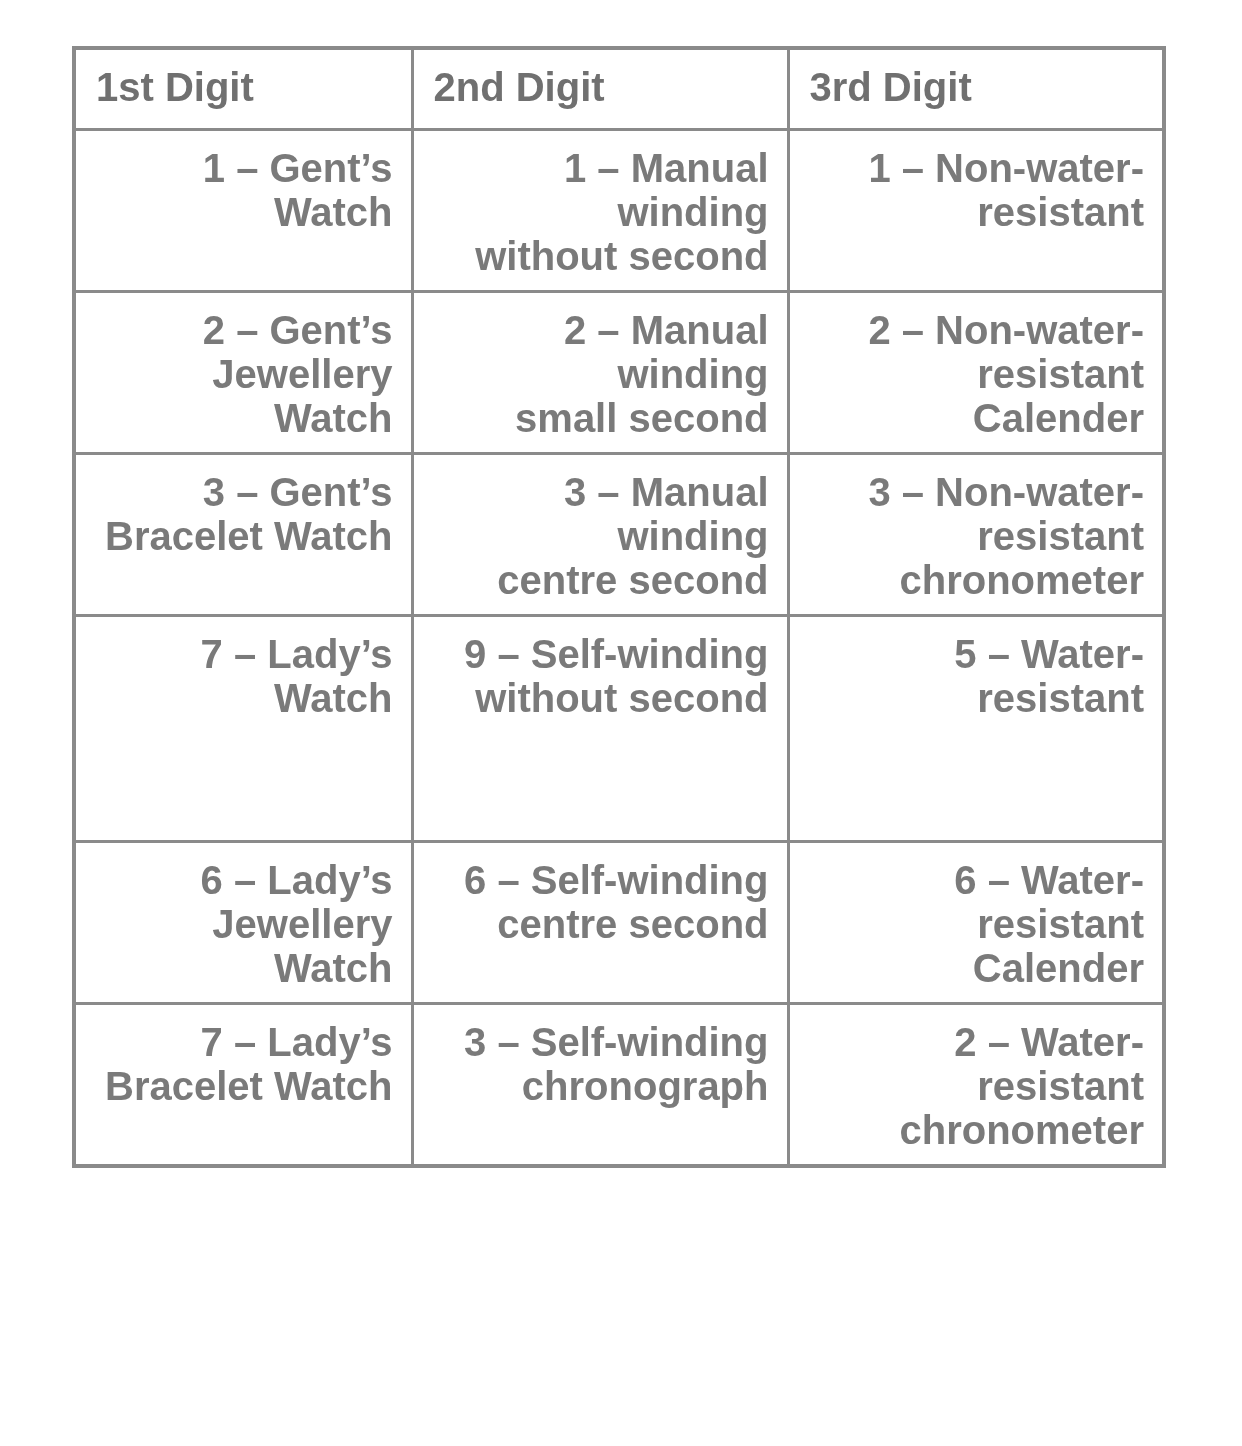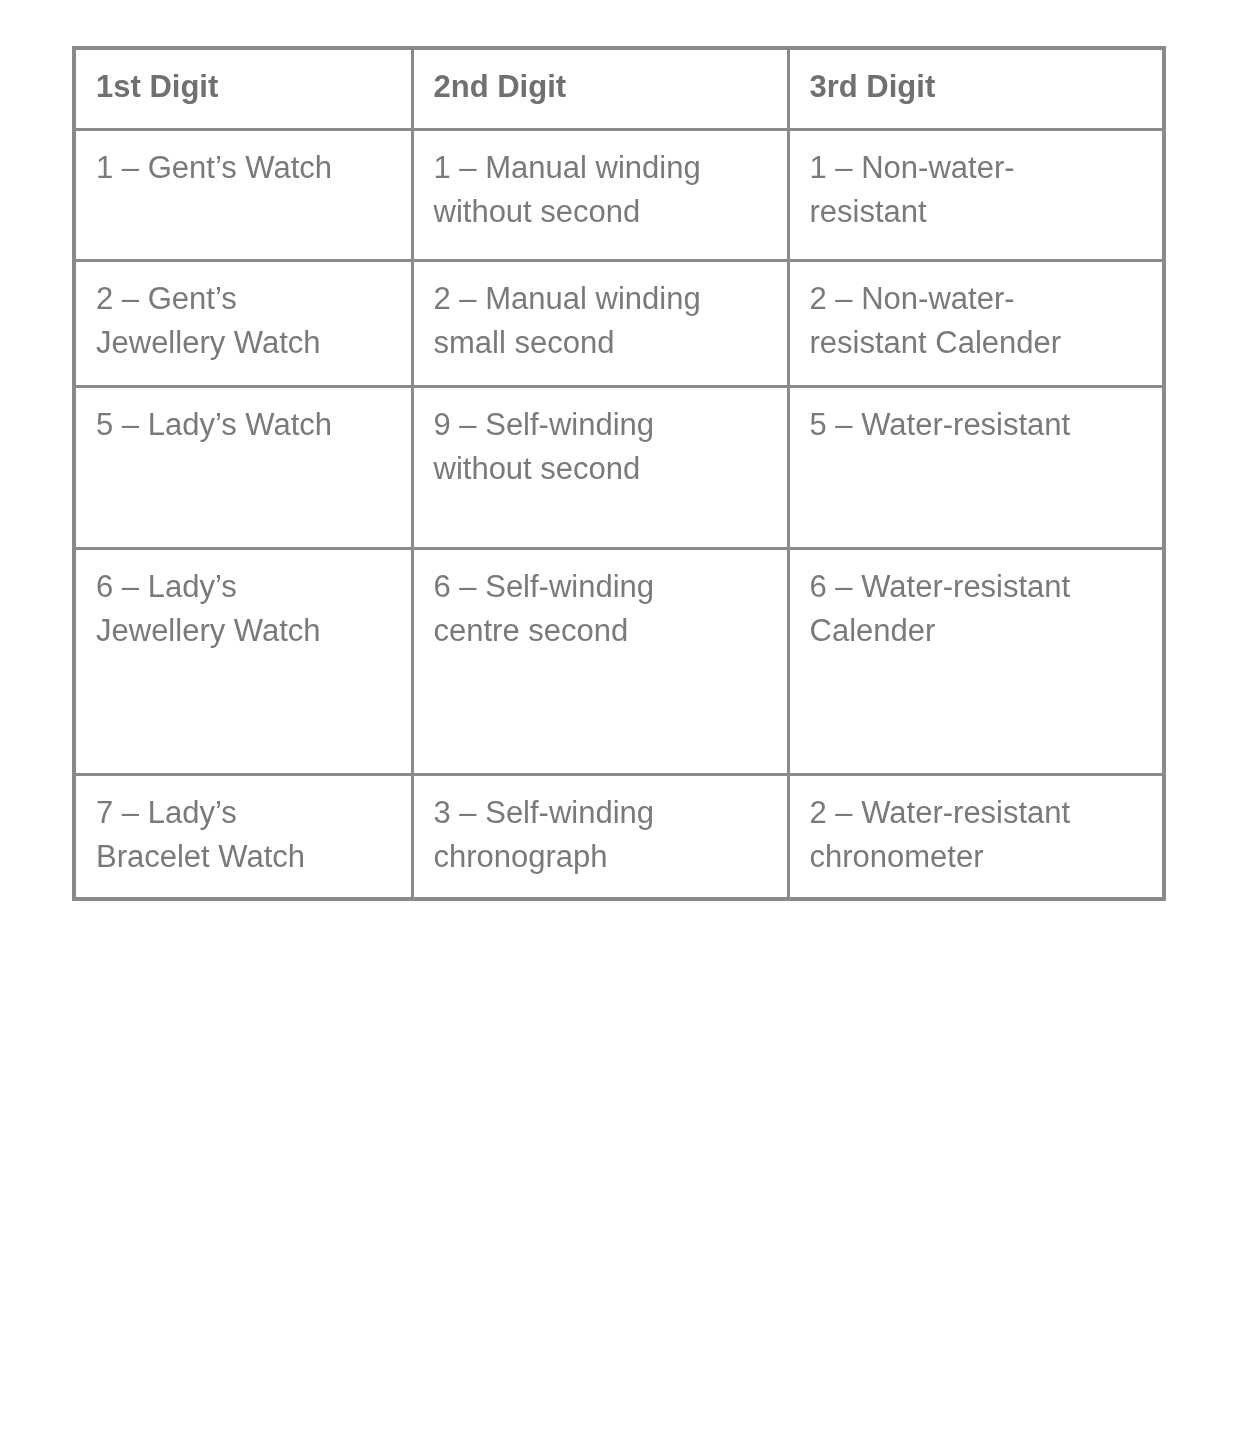--- a/index.html
+++ b/index.html
@@ -24,28 +24,29 @@
   }
   .code-table col.c1 { width: 338px; }
   .code-table col.c2 { width: 376px; }
   .code-table col.c3 { width: 376px; }
   .code-table th,
   .code-table td {
     border: 3px solid var(--border-color, #8a8a8a);
     vertical-align: top;
     text-align: left;
     padding: 15px 18px 12px 20px;
-    font-size: 31px;
+    font-size: 40px;
     line-height: 44px;
     white-space: pre-line;
     overflow: hidden;
   }
   .code-table td {
     color: var(--text-color, #7a7a7a);
-    font-weight: normal;
+    font-weight: bold;
+    text-align: right;
   }
   .code-table th {
     color: var(--header-text-color, #707070);
     font-weight: bold;
   }
   thead tr          { height: 81px;  }
   tbody tr:nth-child(1) { height: 131px; }
   tbody tr:nth-child(2) { height: 126px; margin-top: 40px; }
   tbody tr:nth-child(3) { height: 162px; }
   tbody tr:nth-child(4) { height: 226px; }
@@ -81,21 +82,30 @@
     </tr>
     <tr>
       <td>2 – Gent’s
 Jewellery Watch</td>
       <td>2 – Manual winding
 small second</td>
       <td>2 – Non-water-
 resistant Calender</td>
     </tr>
     <tr>
-      <td>5 – Lady’s Watch</td>
+      <td>3 – Gent’s
+Bracelet Watch</td>
+      <td>3 – Manual winding
+centre second</td>
+      <td>3 – Non-water-
+resistant
+chronometer</td>
+    </tr>
+    <tr>
+      <td>7 – Lady’s Watch</td>
       <td>9 – Self-winding
 without second</td>
       <td>5 – Water-resistant</td>
     </tr>
     <tr>
       <td>6 – Lady’s
 Jewellery Watch</td>
       <td>6 – Self-winding
 centre second</td>
       <td>6 – Water-resistant

